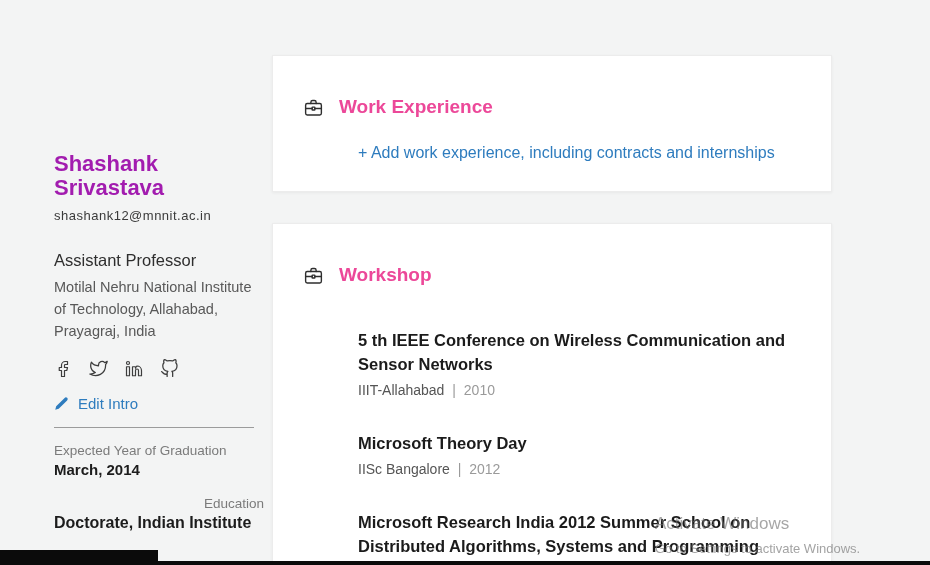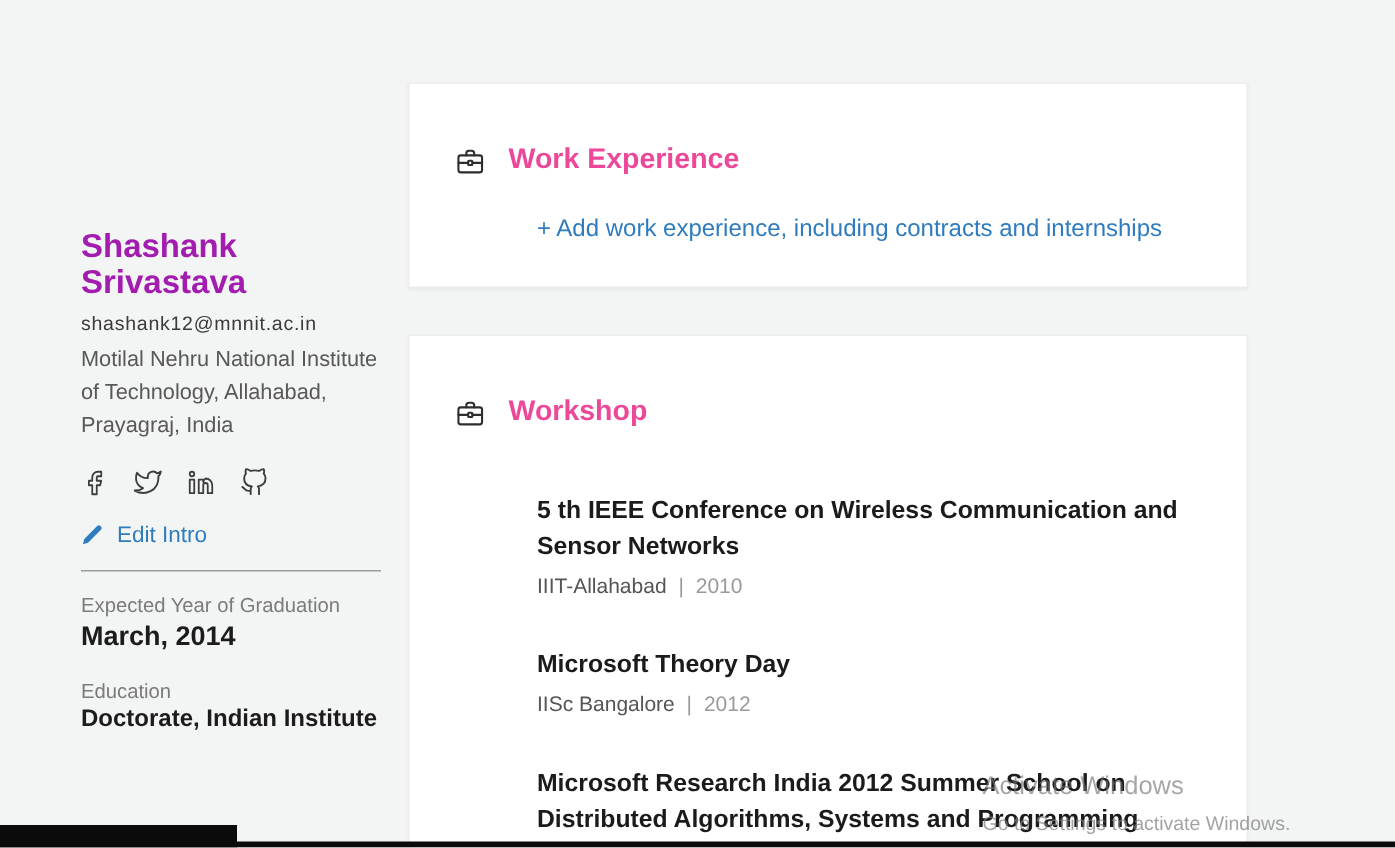--- a/index.html
+++ b/index.html
@@ -31,21 +31,21 @@
   .edit-intro {
     display:flex; align-items:center; gap:9px;
     margin-top:17px; font-size:15px; color:#2e7cbe;
     text-decoration:none; cursor:pointer;
   }
   .divider { border:none; border-top:1px solid #9b9b9b; margin:15px 0 0 0; width:200px; }
   .about-head { display:flex; align-items:center; justify-content:space-between; margin-top:9px; width:200px; }
   .about-title { font-size:20px; font-weight:700; color:#1d1d1d; }
   .about-edit { display:inline-flex; cursor:pointer; }
   .field-label { font-size:13.5px; color:#7b7b7b; margin-top:15px; }
-  .field-value { font-size:18px; font-weight:700; color:#1c1c1c; margin-top:3px; }
+  .field-value { font-size:15px; font-weight:700; color:#1c1c1c; margin-top:3px; }
   .field-value.big { font-size:16px; }
 
   
   .main { position:absolute; left:272px; top:55px; width:560px; }
   .card {
     background:#ffffff;
     border:1px solid #ececec;
     box-shadow:0 1px 3px rgba(0,0,0,0.05);
     box-sizing:border-box;
     padding:40px 30px;
@@ -74,20 +74,21 @@
   .bottom-line { position:absolute; left:0; bottom:0; width:930px; height:4px; background:#0b0b0b; }
   .bottom-box { position:absolute; left:0; bottom:0; width:158px; height:15px; background:#0b0b0b; }
 </style>
 </head>
 <body>
 
 <aside class="sidebar">
   <h1 class="name">Shashank Srivastava</h1>
   <div class="email">shashank12@mnnit.ac.in</div>
 
+  <div class="role">Assistant Professor</div>
   <div class="affiliation">Motilal Nehru National Institute of Technology, Allahabad, Prayagraj, India</div>
 
   <div class="social">
     <a title="Facebook">
       <svg width="18" height="18" viewBox="0 0 24 24" fill="none" stroke-width="1.6" stroke-linecap="round" stroke-linejoin="round">
         <path d="M18 2h-3a5 5 0 0 0-5 5v3H7v4h3v8h4v-8h3l1-4h-4V7a1 1 0 0 1 1-1h3z"></path>
       </svg>
     </a>
     <a title="Twitter">
       <svg width="19" height="19" viewBox="0 0 24 24" fill="none" stroke-width="1.6" stroke-linecap="round" stroke-linejoin="round">
@@ -118,21 +119,21 @@
   </a>
 
   <hr class="divider">
 
 
   <div>
     <div class="field-label">Expected Year of Graduation</div>
     <div class="field-value">March, 2014</div>
   </div>
   <div>
-    <div class="field-label" style="margin-top:18px;">Education</div>
+    <div class="field-label" style="margin-top:18px;text-align:right;">Education</div>
     <div class="field-value big">Doctorate, Indian Institute</div>
   </div>
 </aside>
 
 <main class="main">
 
   <section class="card card-work">
     <div class="card-head">
       <span style="display:inline-flex;">
         <svg width="21" height="21" viewBox="0 0 24 24" fill="none" stroke-width="1.6" stroke-linecap="round" stroke-linejoin="round">

